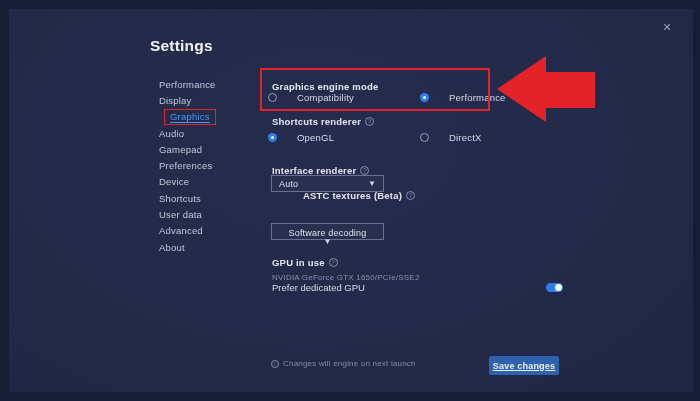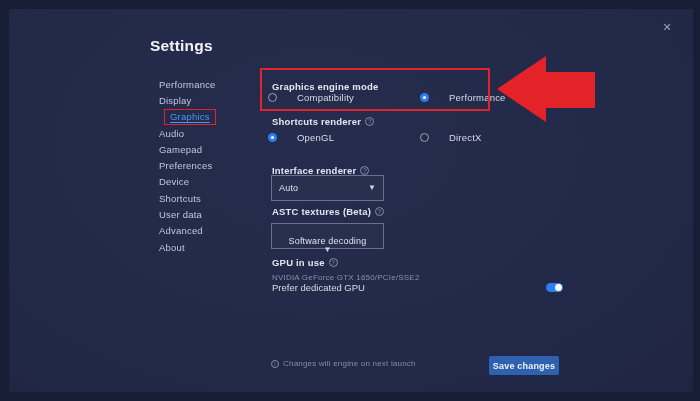--- a/index.html
+++ b/index.html
@@ -57,21 +57,21 @@
   .radio-opt.checked .radio-c { border:none; background:#2d7ff0; }
   .radio-opt.checked .radio-c::after {
     content:""; position:absolute; left:3px; top:3px; width:3px; height:3px;
     border-radius:50%; background:#ffffff;
   }
   .radio-lb { color:#d8dcea; font-size:9.5px; letter-spacing:.2px; }
 
   .dropdown {
     position:absolute; left:262px; width:113px; height:17px;
     border:1px solid #6a7190; display:flex; align-items:center;
-    padding:12px 7px; cursor:pointer; background:rgba(255,255,255,0.02);
+    padding:4px 7px; cursor:pointer; background:rgba(255,255,255,0.02);
   }
   .dropdown .dd-val { color:#dfe3ef; font-size:9px; letter-spacing:.2px; flex:1; }
   .dropdown .dd-caret { color:#cfd4e4; font-size:8px; line-height:8px; }
 
   .gpu-name { position:absolute; left:263px; color:#878daa; font-size:8px; letter-spacing:.2px; }
   .toggle-lb { position:absolute; left:263px; color:#d8dcea; font-size:9.5px; }
   .toggle {
     position:absolute; left:537px; top:274px; width:17px; height:9px; border-radius:5px;
     background:#2d7ff0; cursor:pointer;
   }
@@ -84,21 +84,21 @@
     position:absolute; left:262px; top:350px; display:flex; align-items:center; gap:4px;
     color:#868daa; font-size:8px; letter-spacing:.2px;
   }
   .info-ic {
     width:8px; height:8px; border:1px solid #868daa; border-radius:50%;
     font-size:5.5px; line-height:7px; text-align:center; font-style:normal;
   }
   .save-btn {
     position:absolute; left:480px; top:347px; width:70px; height:19px;
     background:#2e62ae; border-radius:2px; color:#eef2fa; font-size:9px; font-weight:bold;
-    display:flex; align-items:center; justify-content:center; letter-spacing:.2px; cursor:pointer;
+    display:flex; align-items:center; justify-content:center; letter-spacing:.2px; cursor:pointer;text-decoration:underline;
   }
 
   
   .anno-box {
     position:absolute; left:251px; top:59px; width:230px; height:43px;
     border:2.5px solid #e42328; pointer-events:none;
   }
   .anno-arrow { position:absolute; left:488px; top:47px; width:98px; height:66px; pointer-events:none; }
 </style>
 </head>
@@ -156,21 +156,21 @@
 
   <div class="field-label" style="top:148px;margin-top:8px;">
     <span>Interface renderer</span>
     <span class="help-ic">?</span>
   </div>
   <div class="dropdown" style="top:166px;">
     <span class="dd-val">Auto</span>
     <span class="dd-caret">▼</span>
   </div>
 
-  <div class="field-label" style="top:197px;">
+  <div class="field-label" style="top:181px;margin-left:31px;">
     <span>ASTC textures (Beta)</span>
     <span class="help-ic">?</span>
   </div>
   <div class="dropdown" style="top:214px;flex-direction:column;">
     <span class="dd-val">Software decoding</span>
     <span class="dd-caret">▼</span>
   </div>
 
   <div class="field-label" style="top:248px;">
     <span>GPU in use</span>

